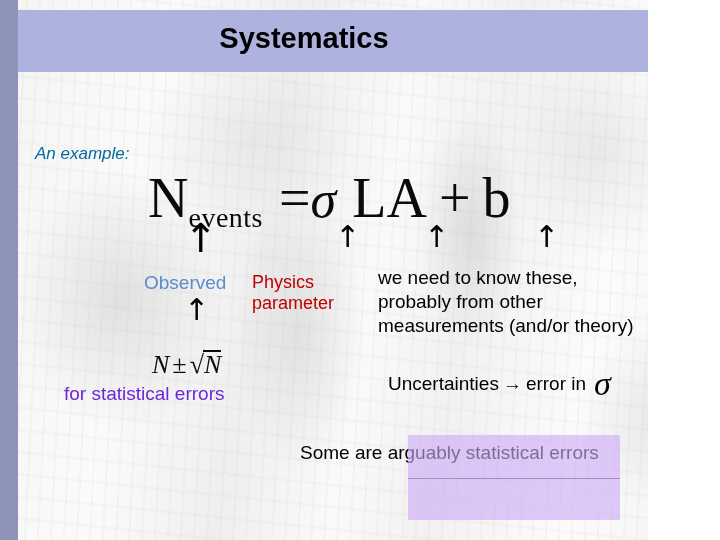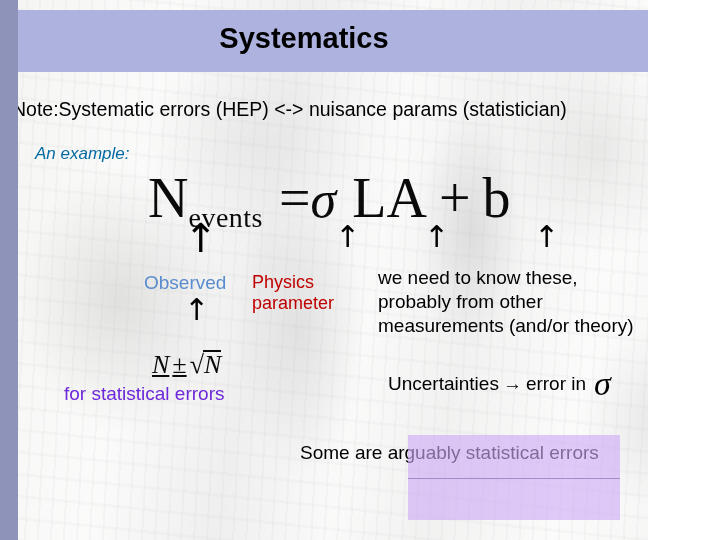--- a/index.html
+++ b/index.html
@@ -200,21 +200,20 @@
   
   .eq-stat {
     position: absolute;
     left: 152px; top: 348px;
     font-family: "Liberation Serif", serif;
     font-style: italic;
     font-size: 26px;
     color: #0a0a0a;
     z-index: 5;
     white-space: nowrap;
-    text-decoration: underline;
   }
   .sqrt-wrap { position: relative; display: inline-block; padding-top: 2px; }
   .sqrt-bar {
     position: absolute;
     left: 13px; top: 2px;
     width: 18px; height: 1.5px;
     background: #0a0a0a;
   }
   .lbl-forstat {
     position: absolute;
@@ -278,21 +277,20 @@
   <div class="side-txt side-mid">
     <span>Phystat05 Highlights</span>
   </div>
   <div class="side-txt side-bot">
     <span>MKU</span>
   </div>
 
   <div class="banner"></div>
   <div class="banner-title">Systematics</div>
 
-  <div class="note-line">Note:Systematic errors (HEP) &lt;-&gt; nuisance params (statistician)</div>
   <div class="an-example">An example:</div>
 
   <div class="eq">
     <span class="eq-big">N</span><span class="eq-sub">events</span><span class="eq-big" style="margin-left:16px;">=</span><span class="eq-sym">σ</span><span class="eq-big" style="margin-left:16px;">LA</span><span class="eq-big" style="margin-left:12px;">+</span><span class="eq-big" style="margin-left:12px;">b</span>
   </div>
 
   <div class="arrow-tall" style="left:184px; top:218px;">↑</div>
   <div class="arrow" style="left:335px; top:222px;">↑</div>
   <div class="arrow" style="left:424px; top:222px;">↑</div>
   <div class="arrow" style="left:534px; top:222px;">↑</div>

